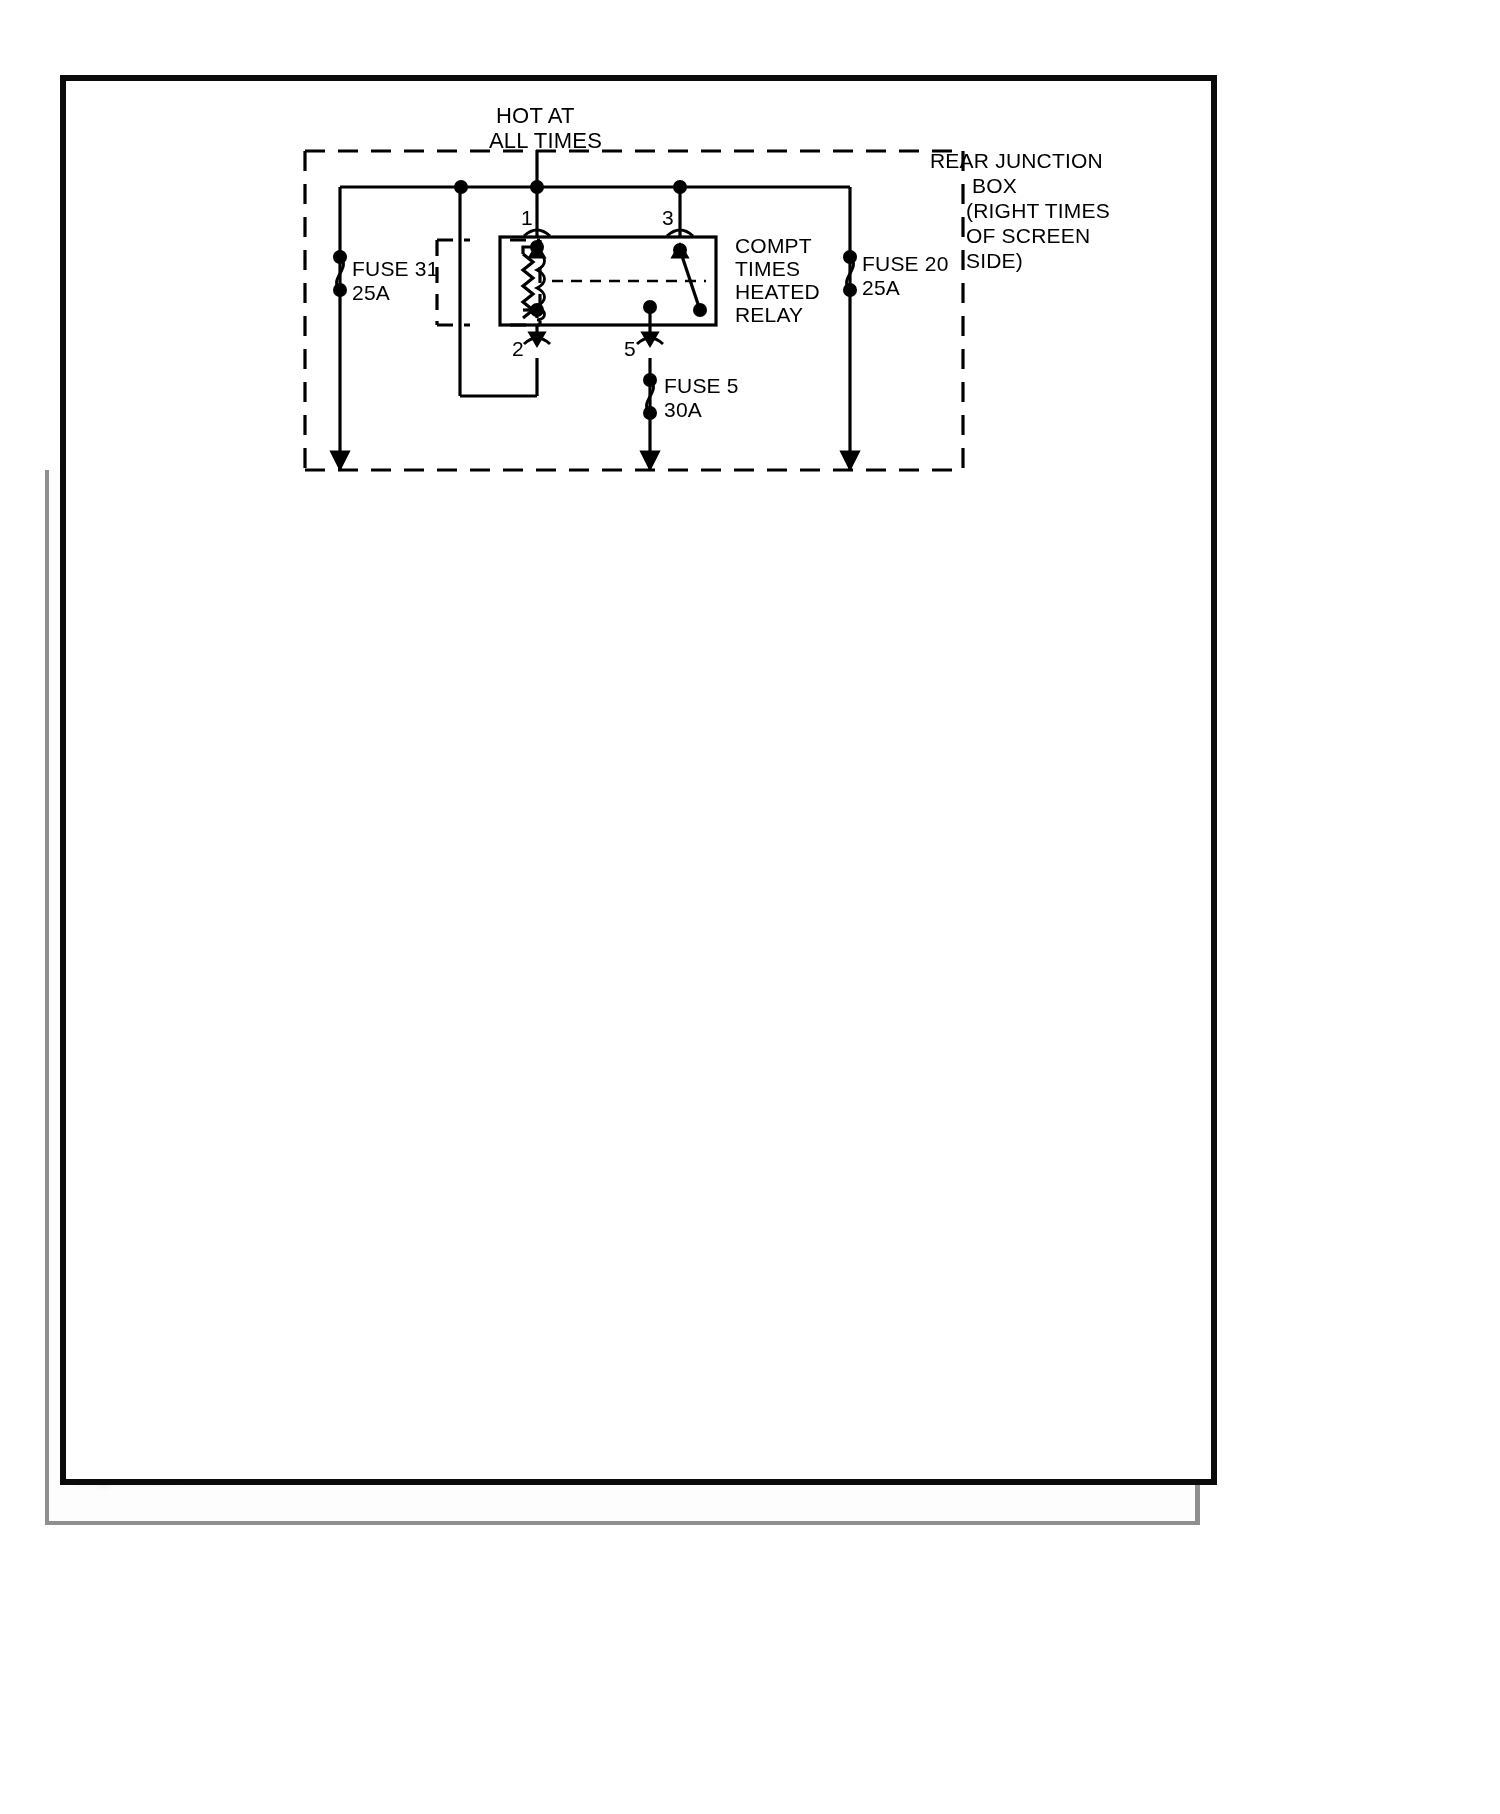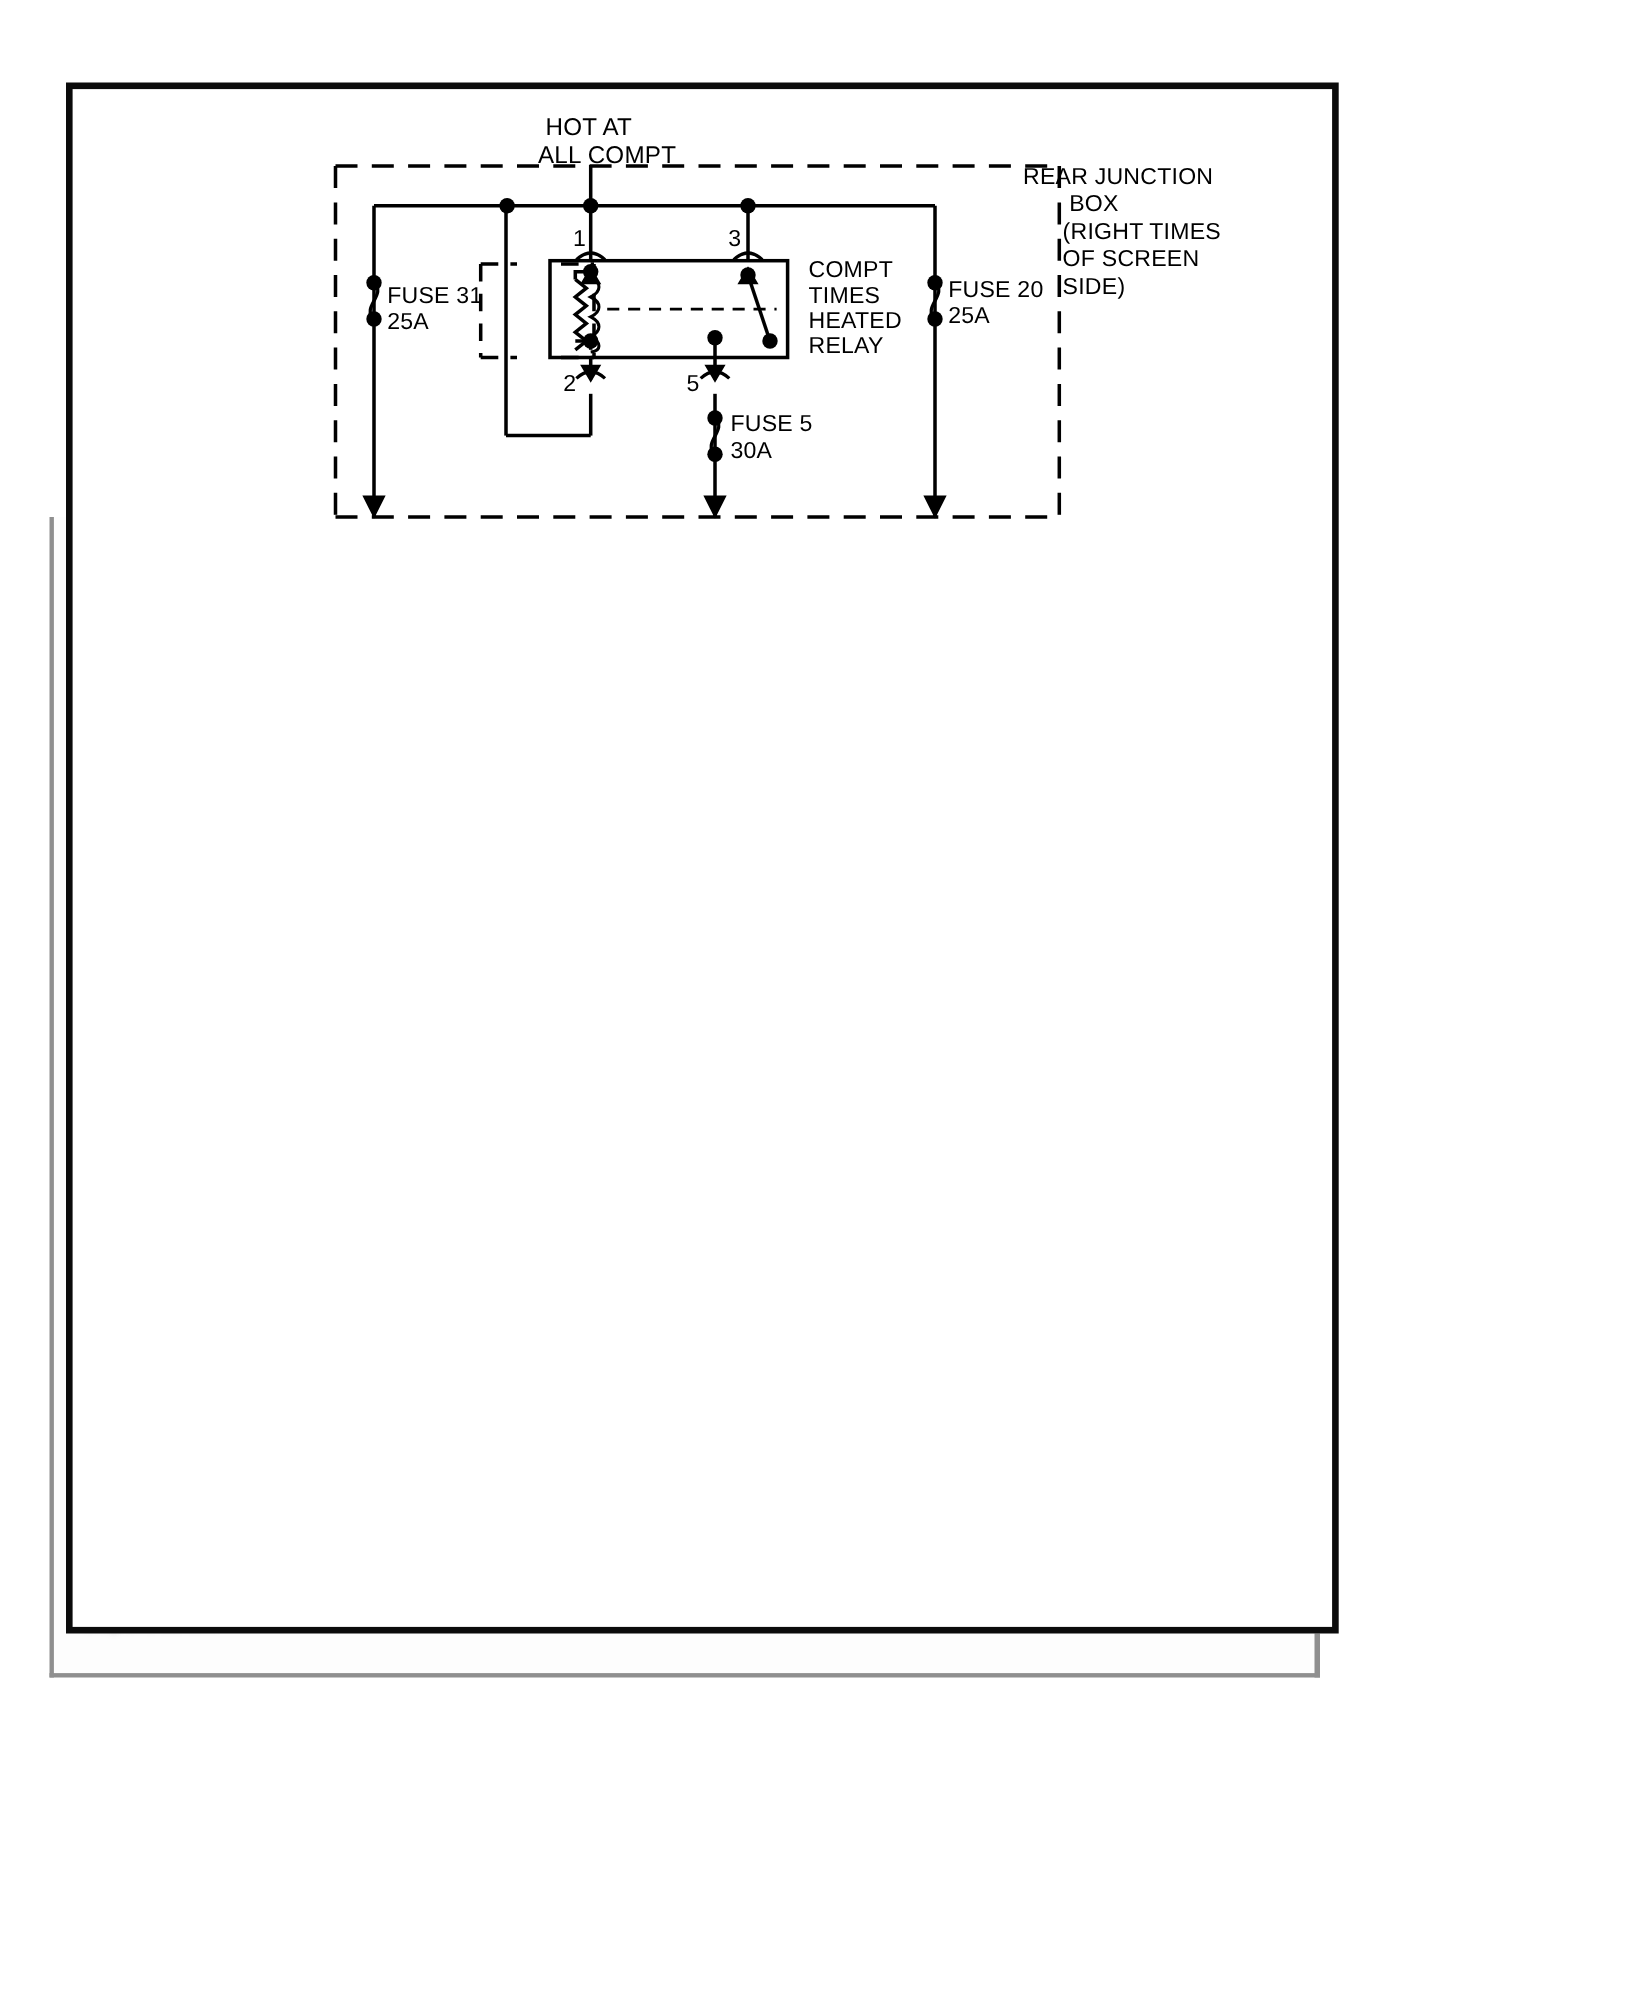--- a/index.html
+++ b/index.html
@@ -322,21 +322,21 @@
     </g>
 
     <g stroke="#000" fill="#000" stroke-width="3.2">
       <path d="M340 468 l-8 -16 h16 z"></path>
       <path d="M650 468 l-8 -16 h16 z"></path>
       <path d="M850 468 l-8 -16 h16 z"></path>
     </g>
   </svg>
 
   <div class="lbl" style="left:496px;top:103px;font-size:22px;">HOT AT</div>
-  <div class="lbl" style="left:489px;top:128px;font-size:22px;">ALL COMPT</div>
+  <div class="lbl" style="left:489px;top:128px;font-size:22px;">ALL TIMES</div>
 
   <div class="lbl" style="left:930px;top:148px;">REAR JUNCTION</div>
   <div class="lbl" style="left:972px;top:173px;">BOX</div>
   <div class="lbl" style="left:966px;top:198px;">(RIGHT TIMES</div>
   <div class="lbl" style="left:966px;top:223px;">OF SCREEN</div>
   <div class="lbl" style="left:966px;top:248px;">SIDE)</div>
 
   <div class="lbl" style="left:735px;top:233px;">COMPT</div>
   <div class="lbl" style="left:735px;top:256px;">TIMES</div>
   <div class="lbl" style="left:735px;top:279px;">HEATED</div>

